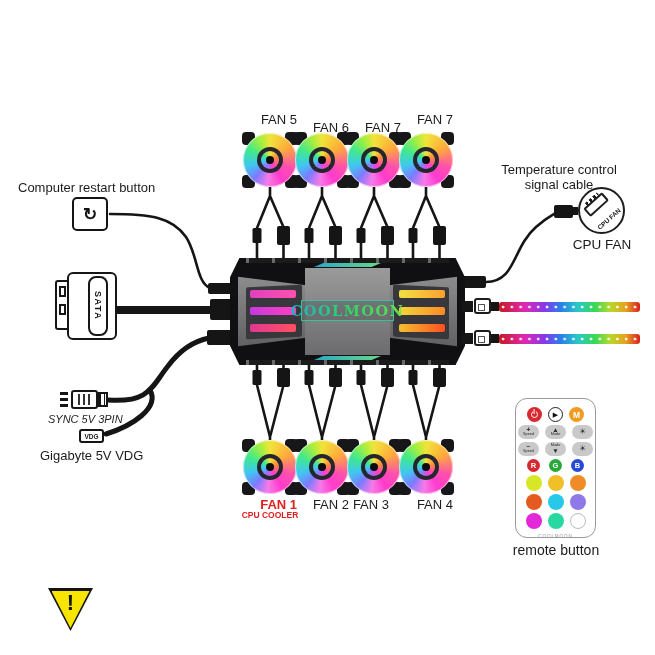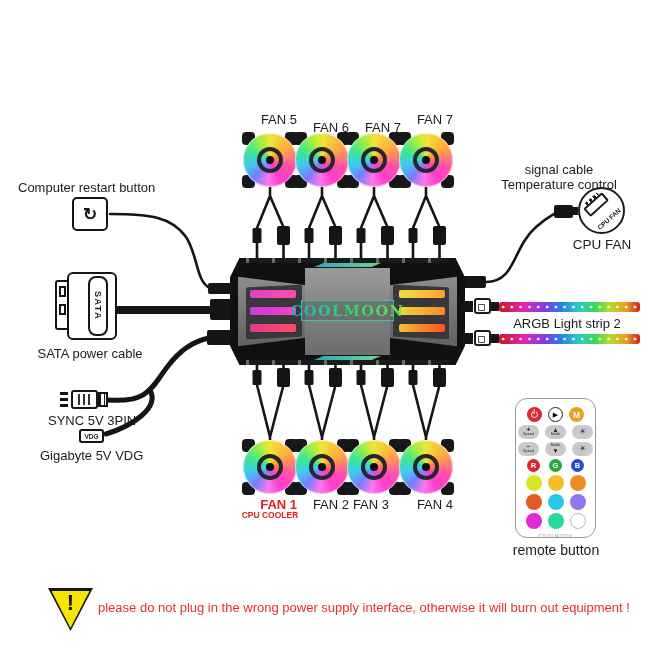--- a/index.html
+++ b/index.html
@@ -269,52 +269,50 @@
 
   <div class="abs sata">
     <div class="plate"></div>
     <div class="pin" style="top:18px;"></div>
     <div class="pin" style="top:36px;"></div>
     <div class="body"></div>
     <div class="pill">
         <span>SATA</span>
       </div>
   </div>
-  <div class="lbl" style="left:30px; top:346px; width:120px; text-align:center;">SATA power cable</div>
 
   <div class="abs sync">
     <div class="pins"></div>
     <div class="body"></div>
     <div class="tail"></div>
   </div>
-  <div class="lbl" style="left:48px; top:413px; font-size:13px;">SYNC 5V 3PIN</div>
+  <div class="lbl" style="left:48px; top:413px; font-size:11px;font-style:italic;">SYNC 5V 3PIN</div>
   <div class="abs vdg">
     <span>VDG</span>
   </div>
   <div class="lbl" style="left:40px; top:448px;">Gigabyte 5V VDG</div>
 
   <div class="abs temp-lbl">
+    <div>Temperature control</div>
     <div>signal cable</div>
-    <div>Temperature control</div>
   </div>
   <div class="abs cpu-badge">
     <div class="cpu-rot">
       <div class="mini-conn"></div>
       <div class="cpu-badge-txt">CPU FAN</div>
     </div>
   </div>
   <div class="lbl" style="left:568px; top:237px; width:68px; text-align:center; font-size:13.5px;">CPU FAN</div>
 
   <div class="argb-group" style="left:462px; top:298px; width:180px; height:17px;">
     <div class="argb-plug"></div>
     <div class="argb-head"></div>
     <div class="argb-joint"></div>
     <div class="argb-strip"></div>
   </div>
-  <div class="abs argb-lbl" style="left:492px; top:316px;">ARGB Light strip 2</div>
 
   <div class="argb-group" style="left:462px; top:330px; width:180px; height:17px;">
     <div class="argb-plug"></div>
     <div class="argb-head"></div>
     <div class="argb-joint"></div>
     <div class="argb-strip"></div>
   </div>
 
   <div class="fan" style="left:243px; top:440px;">
     <span class="tab tl"></span>
@@ -412,15 +410,14 @@
       <div class="r-sw last" style="background: rgb(255, 255, 255);"></div>
     </div>
     <div class="r-brand">COOLMOON</div>
   </div>
   <div class="abs remote-lbl">remote button</div>
 
   <div class="abs warn-tri">
     <div class="inner"></div>
     <div class="mark">!</div>
   </div>
-  <div class="abs warn-text">please do not plug in the wrong power supply interface, otherwise it will burn out equipment !</div>
 
 </div>
 
 </body></html>

